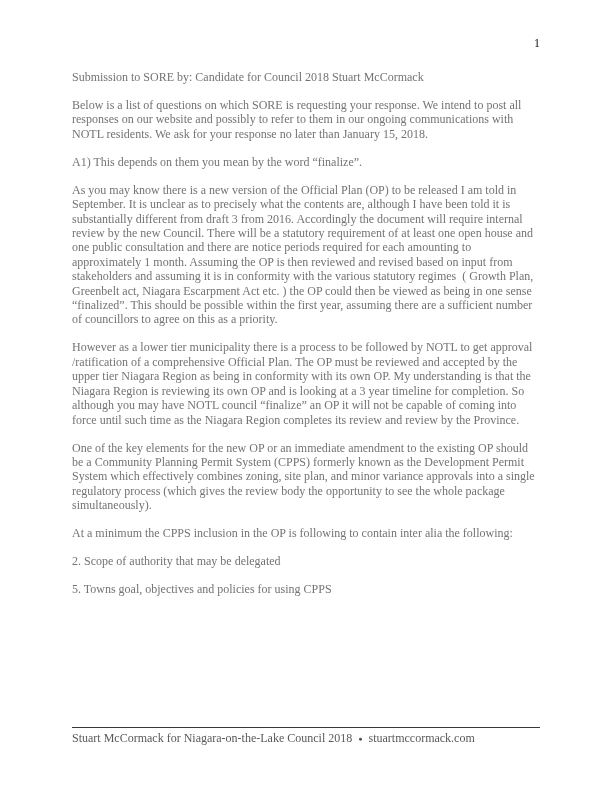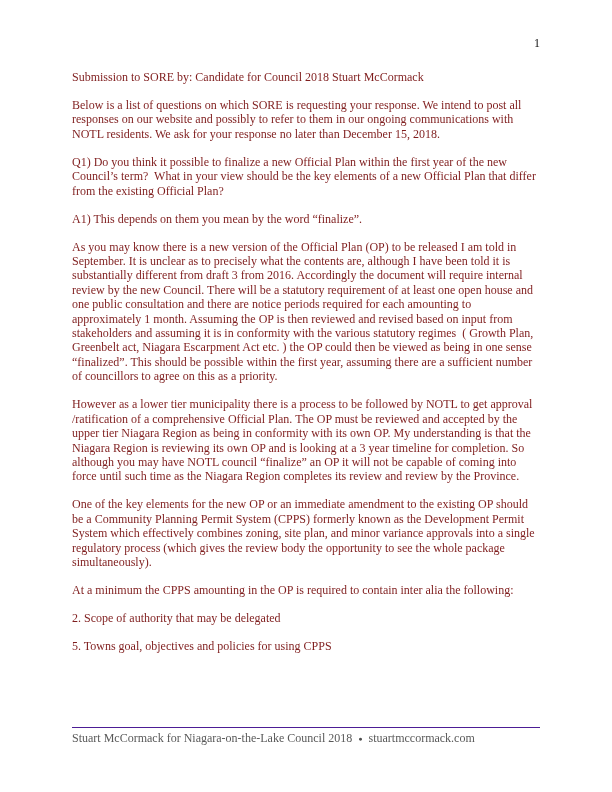--- a/index.html
+++ b/index.html
@@ -30,21 +30,21 @@
     position: absolute;
     top: 70px;
     left: 72px;
     width: 469px;
   }
   .para {
     margin: 0 0 13.6px 0;
     font-size: 12px;
     line-height: 14.4px;
     white-space: pre-wrap;
-    color: #7f1d1d;
+    color: #737373;
   }
   .footer {
     position: absolute;
     top: 727px;
     left: 72px;
     width: 468px;
     border-top: 1px solid #4c1d95;
     padding-top: 3px;
     font-size: 12px;
     line-height: 14px;
@@ -60,27 +60,26 @@
 </style>
 </head>
 <body>
 
 <div class="page">
 
   <div class="page-number">1</div>
 
   <div class="content">
     <p class="para">Submission to SORE by: Candidate for Council 2018 Stuart McCormack</p>
-    <p class="para">Below is a list of questions on which SORE is requesting your response. We intend to post all responses on our website and possibly to refer to them in our ongoing communications with NOTL residents. We ask for your response no later than December 15, 2018.</p>
-    <p class="para">Q1) Do you think it possible to finalize a new Official Plan within the first year of the new Council’s term?  What in your view should be the key elements of a new Official Plan that differ from the existing Official Plan?</p>
+    <p class="para">Below is a list of questions on which SORE is requesting your response. We intend to post all responses on our website and possibly to refer to them in our ongoing communications with NOTL residents. We ask for your response no later than January 15, 2018.</p>
     <p class="para">A1) This depends on them you mean by the word “finalize”.</p>
     <p class="para">As you may know there is a new version of the Official Plan (OP) to be released I am told in September. It is unclear as to precisely what the contents are, although I have been told it is substantially different from draft 3 from 2016. Accordingly the document will require internal review by the new Council. There will be a statutory requirement of at least one open house and one public consultation and there are notice periods required for each amounting to approximately 1 month. Assuming the OP is then reviewed and revised based on input from stakeholders and assuming it is in conformity with the various statutory regimes  ( Growth Plan, Greenbelt act, Niagara Escarpment Act etc. ) the OP could then be viewed as being in one sense “finalized”. This should be possible within the first year, assuming there are a sufficient number of councillors to agree on this as a priority.</p>
     <p class="para">However as a lower tier municipality there is a process to be followed by NOTL to get approval /ratification of a comprehensive Official Plan. The OP must be reviewed and accepted by the upper tier Niagara Region as being in conformity with its own OP. My understanding is that the Niagara Region is reviewing its own OP and is looking at a 3 year timeline for completion. So although you may have NOTL council “finalize” an OP it will not be capable of coming into force until such time as the Niagara Region completes its review and review by the Province.</p>
     <p class="para">One of the key elements for the new OP or an immediate amendment to the existing OP should be a Community Planning Permit System (CPPS) formerly known as the Development Permit System which effectively combines zoning, site plan, and minor variance approvals into a single regulatory process (which gives the review body the opportunity to see the whole package simultaneously).</p>
-    <p class="para">At a minimum the CPPS amounting in the OP is required to contain inter alia the following:</p>
+    <p class="para">At a minimum the CPPS inclusion in the OP is following to contain inter alia the following:</p>
     <p class="para">2. Scope of authority that may be delegated</p>
     <p class="para">5. Towns goal, objectives and policies for using CPPS</p>
   </div>
 
   <div class="footer">
     <span>Stuart McCormack for Niagara-on-the-Lake Council 2018</span><span class="bullet">●</span><span>stuartmccormack.com</span>
   </div>
 
 </div>
 

